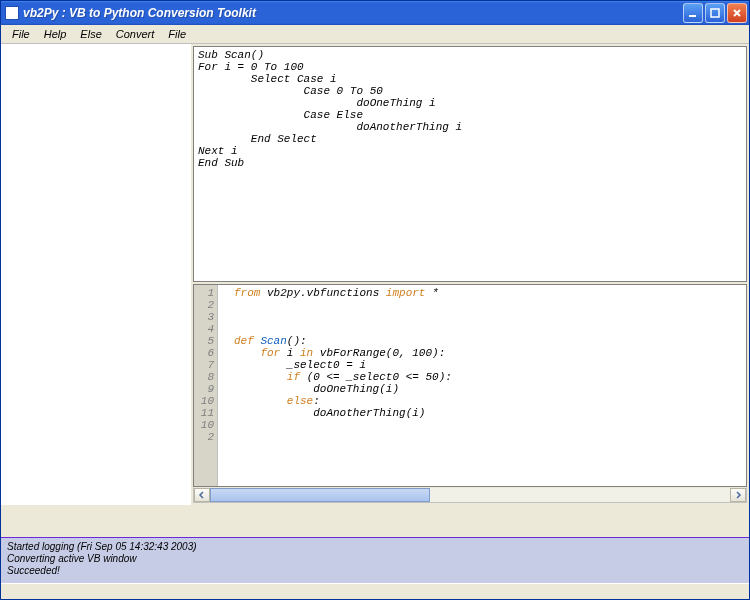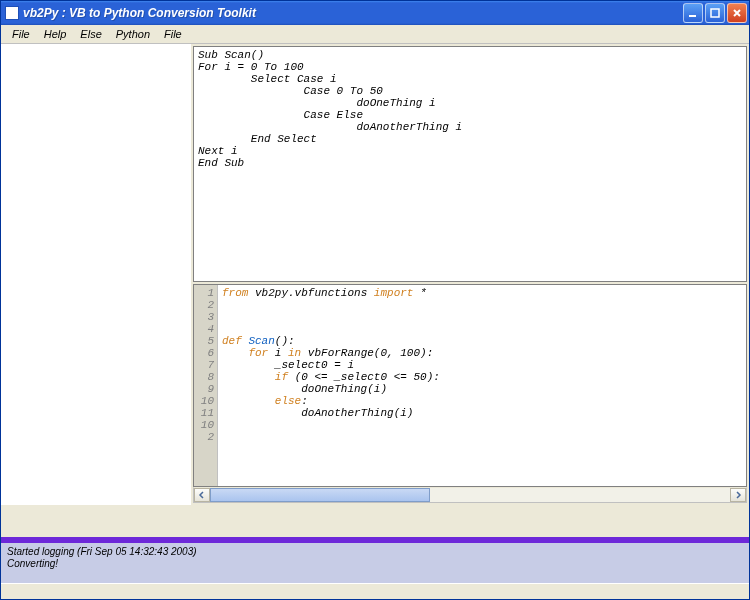--- a/index.html
+++ b/index.html
@@ -18,30 +18,30 @@
   .client { flex: 1; display: flex; background: #8b5cf6; border: 0; overflow: hidden; }
   .leftpane { width: 190px; background: #fff; border: 0; }
   .rightpane { flex: 1; display: flex; flex-direction: column; padding: 2px; background: #ece9d8; }
   .editor { background: #fff; border: 1px solid #808080; font-family: 'Courier New', monospace; font-size: 11px; line-height: 12px; white-space: pre; overflow: hidden; }
   .editor.vb { flex: 1.05; padding: 2px 4px; color: #000; }
   .spacer-mid { height: 2px; background: #ece9d8; }
   .py-wrap { flex: 1; display: flex; flex-direction: column; border: 0; }
   .editor.py { flex: 1; display: flex; padding: 0; }
   .gutter { width: 24px; background: #d7d5c8; color: #808080; text-align: right; padding: 2px 3px 2px 0; border-right: 1px solid #c0c0c0; }
   .gutter div { height: 12px; }
-  .pycode { flex: 1; padding: 2px 4px; }
+  .pycode { flex: 1; padding: 2px 16px; }
   .pycode .ln { height: 12px; }
   .kw { color: #d08020; }
   .fn { color: #1060c0; }
   .op { color: #000; }
   .hscroll { height: 16px; background: #ece9d8; display: flex; border: 1px solid #c0c0c0; border-top: 1px solid #ece9d8; }
   .sbtn { width: 16px; height: 14px; background: linear-gradient(to bottom,#fdfdfb,#e6e4d9); border: 1px solid #b8b4a2; display:flex; align-items:center; justify-content:center; }
   .track { flex: 1; background: #f2f1e8; position: relative; }
   .thumb { position: absolute; left: 0; top: 0; height: 14px; width: 220px; background: linear-gradient(to bottom,#c9d9f4,#aac4ee); border: 1px solid #7f9dc9; }
-  .logpane { height: 46px; background: #c7cce6; border-top: 6px solid #6d28d9; padding: 3px 6px; font-size: 10px; color: #000; line-height: 12px; margin-top: 32px; }
+  .logpane { height: 46px; background: #c7cce6; border-top: 1px solid #6d28d9; padding: 3px 6px; font-size: 10px; color: #000; line-height: 12px; margin-top: 32px; }
   .statusbar { height: 16px; background: #ece9d8; border-top: 1px solid #fff; }
   .sbtn svg { width:8px; height:8px; }
 </style>
 </head>
 <body>
 
 <div class="window">
   <div class="titlebar">
     <div class="title-icon"></div>
     <div class="titlebar-text">vb2Py : VB to Python Conversion Toolkit</div>
@@ -61,21 +61,21 @@
             <path d="M2 2 L8 8 M8 2 L2 8" stroke="#fff" stroke-width="2"></path>
           </svg>
         </div>
     </div>
   </div>
 
   <div class="menubar">
     <div class="menuitem">File</div>
     <div class="menuitem">Help</div>
     <div class="menuitem">Else</div>
-    <div class="menuitem">Python</div>
+    <div class="menuitem">Convert</div>
     <div class="menuitem">File</div>
   </div>
 
   <div class="client">
     <div class="leftpane"></div>
     <div class="rightpane">
       <div class="editor vb">Sub Scan()
 For i = 0 To 100
         Select Case i
                 Case 0 To 50
@@ -105,16 +105,17 @@
                 <path d="M3 1 L6 4 L3 7" fill="none" stroke="#4a6a9a" stroke-width="1.5"></path>
               </svg>
             </div>
         </div>
       </div>
     </div>
   </div>
 
   <div class="logpane">
     <div>Started logging (Fri Sep 05 14:32:43 2003)</div>
-    <div>Converting!</div>
+    <div>Converting active VB window</div>
+    <div>Succeeded!</div>
   </div>
   <div class="statusbar"></div>
 </div>
 
 </body></html>

